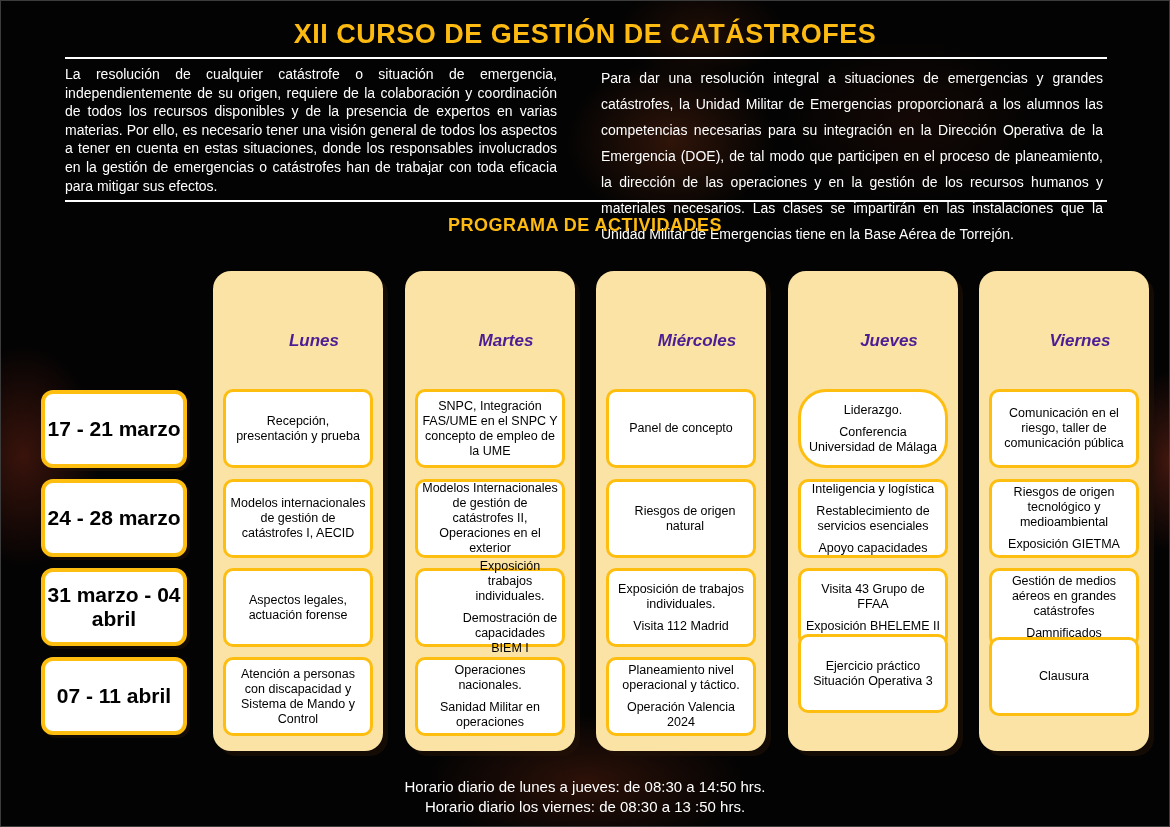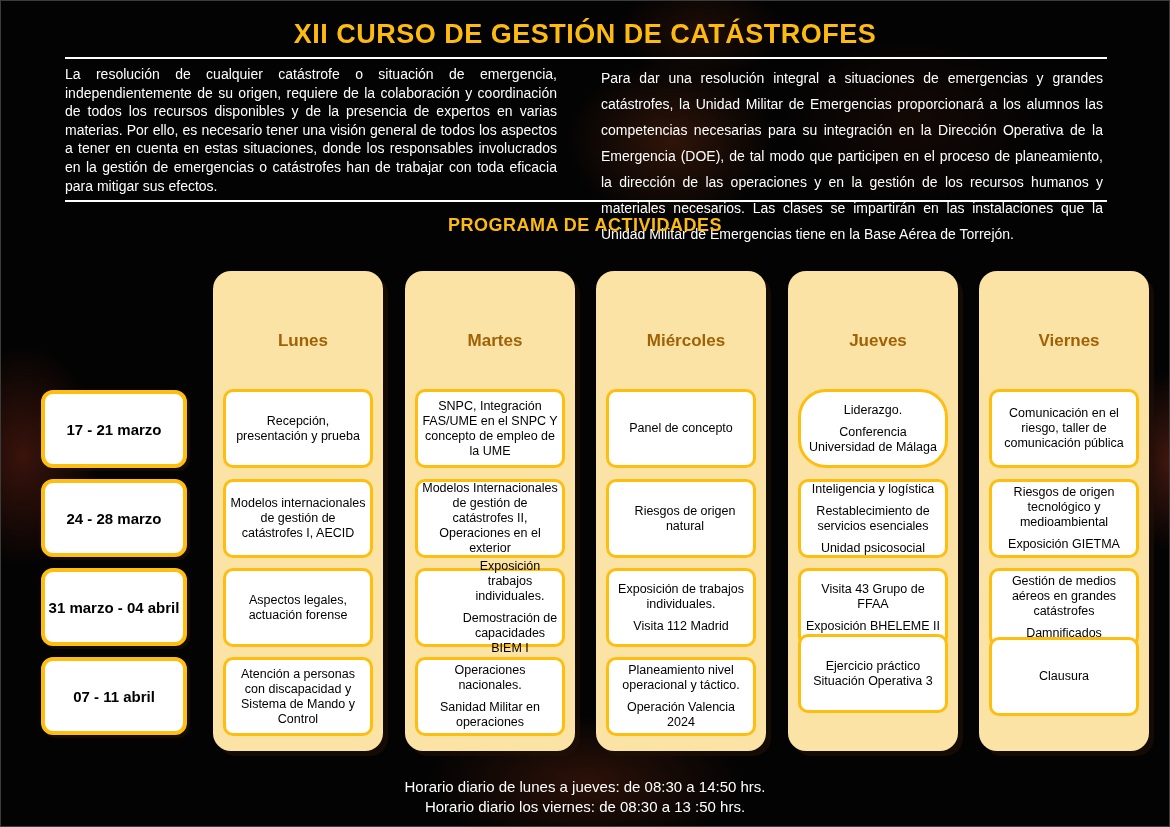--- a/index.html
+++ b/index.html
@@ -50,24 +50,24 @@
     letter-spacing: 0.5px;
   }
   .day-col {
     position: absolute; top: 270px;
     width: 170px; height: 480px;
     background: #FAE3A4;
     border-radius: 18px;
     box-shadow: 5px 5px 0 rgba(35,18,8,0.55);
   }
   .day-label {
-    position: absolute; top: 60px; left: 5px; width: 100%;
-    text-align: center;
-    color: #a16207;
-    font-size: 17px; font-weight: bold;
+    position: absolute; top: 60px; left: 16px; width: 100%;
+    text-align: center;
+    color: #4c1d95;
+    font-size: 17px; font-weight: bold; font-style: italic;
   }
   .cell {
     position: absolute; left: 10px; width: 150px; height: 79px;
     background: #ffffff;
     border: 3px solid #FEBE10;
     border-radius: 10px;
     display: flex; flex-direction: column;
     justify-content: center; align-items: center;
     gap: 7px;
     padding: 3px 4px;
@@ -80,21 +80,21 @@
   .date-box {
     position: absolute; left: 40px; width: 146px; height: 78px;
     background: #ffffff;
     border: 4px solid #FEBE10;
     border-radius: 12px;
     display: flex; justify-content: center; align-items: center;
     box-shadow: 3px 3px 0 rgba(35,18,8,0.55);
   }
   .date-label {
     color: #000;
-    font-size: 15px; font-weight: bold;
+    font-size: 21px; font-weight: bold;
     text-align: center;
   }
   .footer {
     position: absolute; top: 776px; left: 0; width: 100%;
     text-align: center;
     color: #ffffff;
     font-size: 15px; line-height: 20px;
   }
 </style>
 </head>
@@ -179,21 +179,21 @@
       </div>
       <div class="day-col" style="left: 787px;">
         <div class="day-label">Jueves</div>
         <div class="cell" style="top: 118px; border-radius: 28px;">
           <div class="cell-line">Liderazgo.</div>
           <div class="cell-line">Conferencia Universidad de Málaga</div>
         </div>
         <div class="cell" style="top: 208px;">
           <div class="cell-line">Inteligencia y logística</div>
           <div class="cell-line">Restablecimiento de servicios esenciales</div>
-          <div class="cell-line">Unidad psicosocial</div>
+          <div class="cell-line">Apoyo capacidades</div>
         </div>
         <div class="cell" style="top: 297px;">
           <div class="cell-line">Visita 43 Grupo de FFAA</div>
           <div class="cell-line">Exposición BHELEME II</div>
         </div>
         <div class="cell" style="top: 363px;">
           <div class="cell-line">Ejercicio práctico Situación Operativa 3</div>
         </div>
       </div>
       <div class="day-col" style="left: 978px;">

